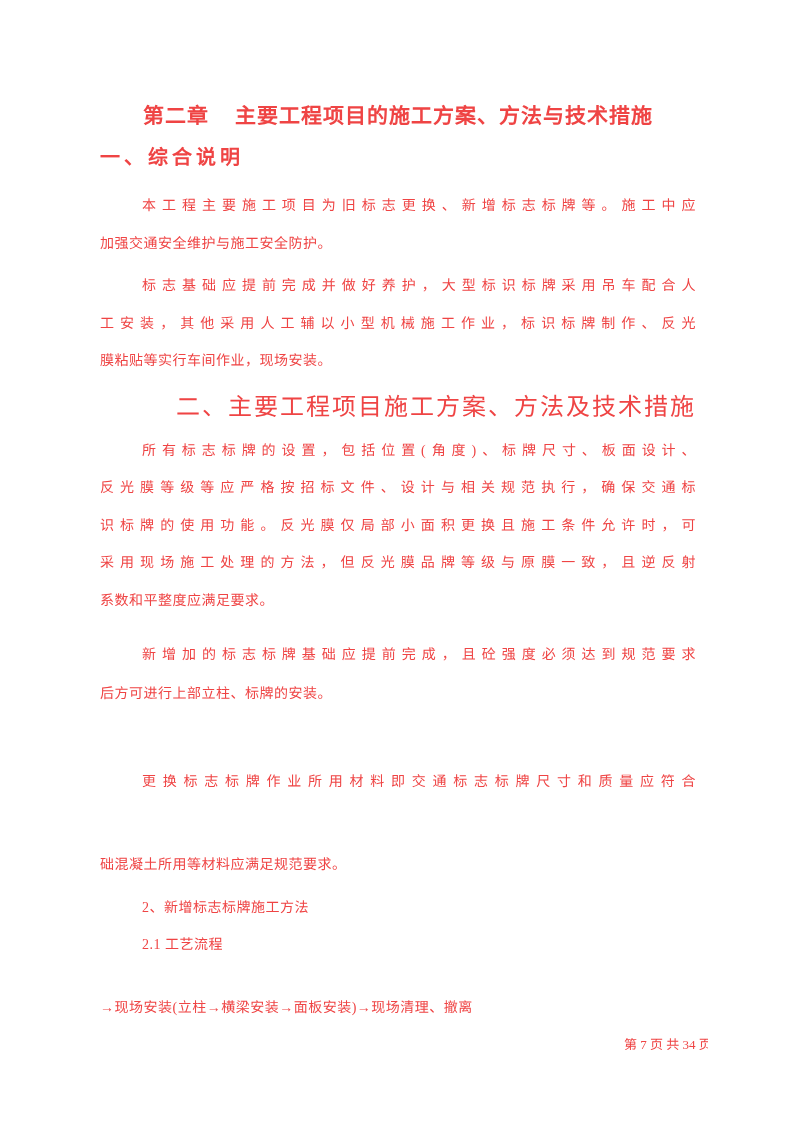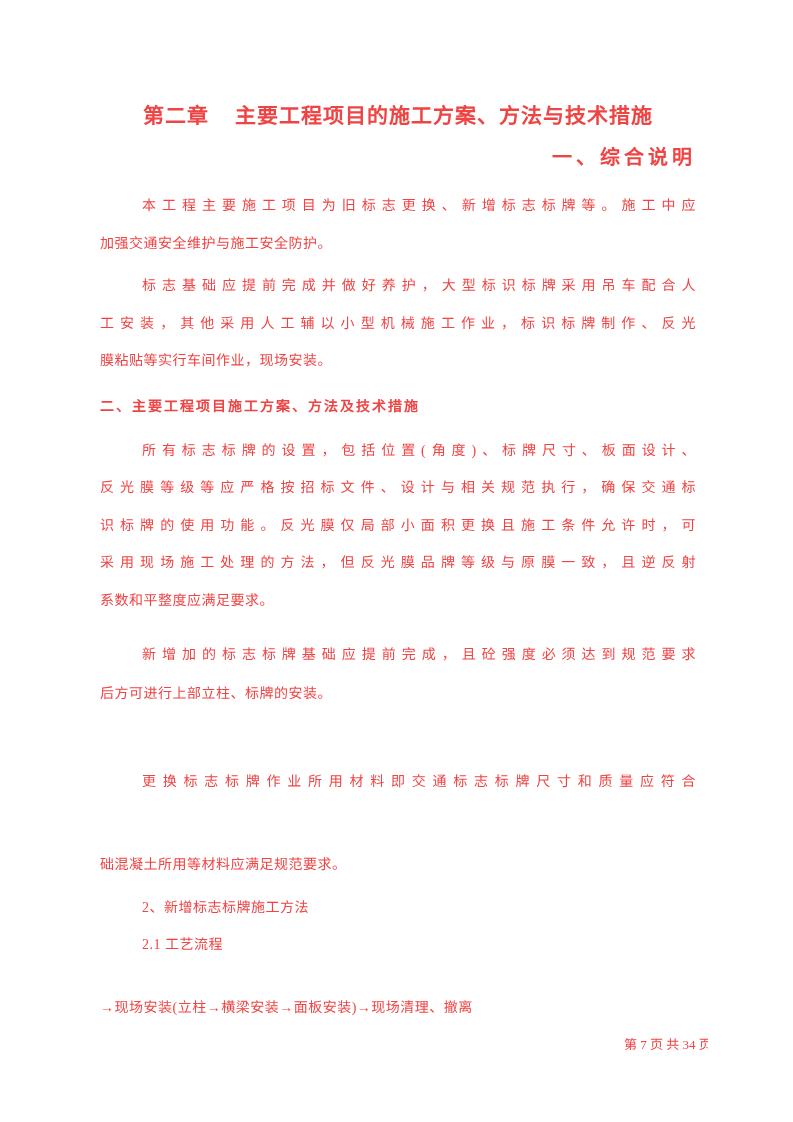--- a/index.html
+++ b/index.html
@@ -31,29 +31,29 @@
   .chapter-title {
     top: 101px;
     text-align: center;
     font-weight: bold;
     font-size: 21px;
     line-height: 30px;
     letter-spacing: 1px;
   }
   .chapter-title .t2 { margin-left: 26px; }
   .subtitle {
-    text-align: right;
+    text-align: left;
     font-weight: bold;
     font-size: 20px;
     letter-spacing: 4px;
   }
   .section-title {
-    text-align: left;
-    font-weight: bold;
-    font-size: 14px;
+    text-align: right;
+    font-weight: normal;
+    font-size: 24px;
     letter-spacing: 2px;
   }
   .footer {
     position: absolute;
     left: 584px;
     top: 1035px;
     width: 84px;
     height: 22px;
     overflow: hidden;
     font-size: 13px;

